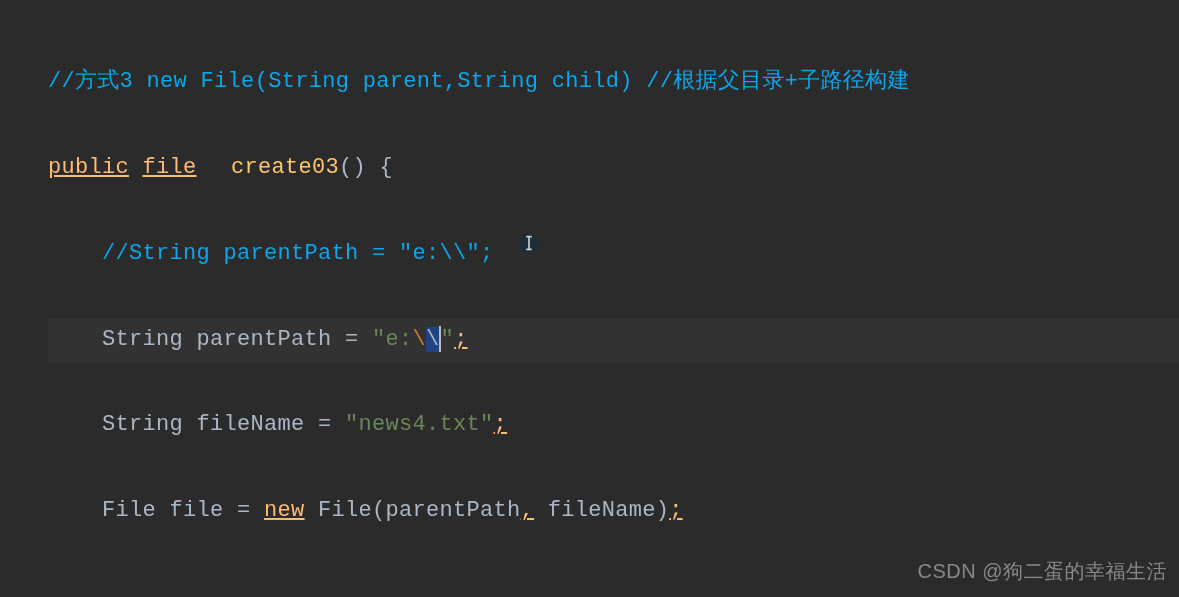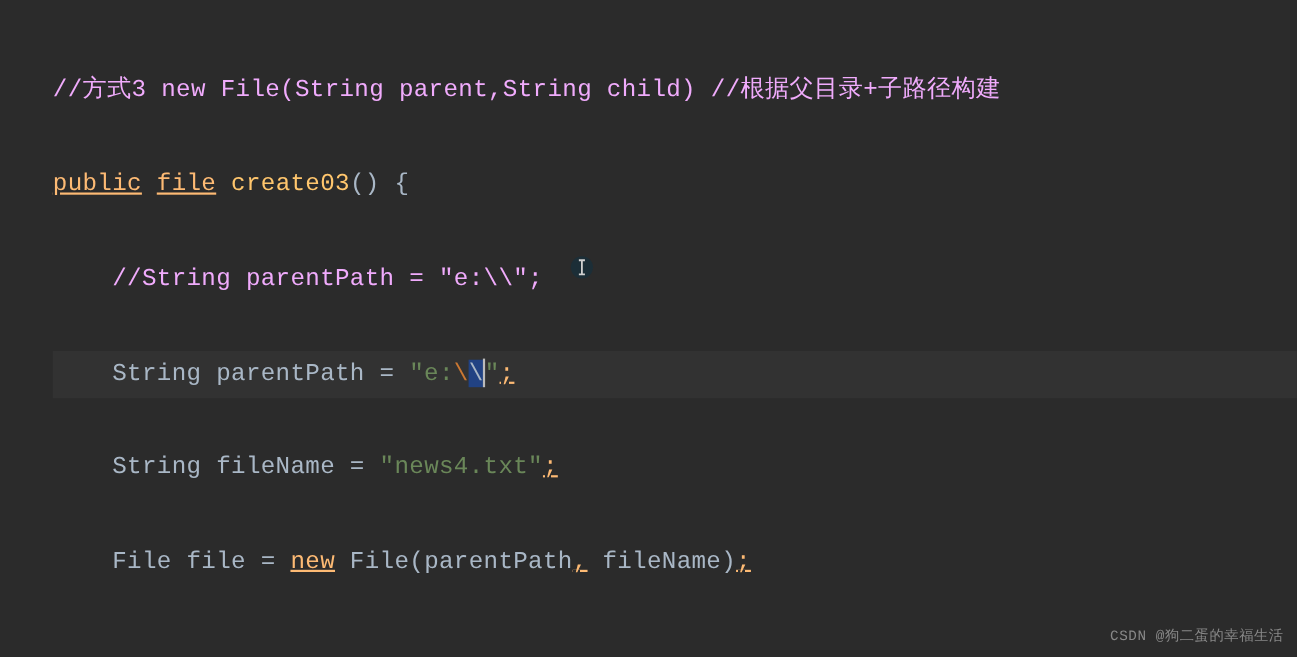--- a/index.html
+++ b/index.html
@@ -26,24 +26,24 @@
     .line {
       display: block;
       height: 43px;
     }
     .line-highlight {
       background-color: #323232;
       display: block;
       width: 100%;
       height: 43px;
     }
-    .comment { color: #f0abfc; }
+    .comment { color: #0ea5e9; }
     .annotation { color: #bbb529; }
     .keyword { color: #fdba74; text-decoration: underline; }
-    .method-decl { color: #ffc66d; }
+    .method-decl { color: #ffc66d; margin-left: 21px; }
     .plain { color: #a9b7c6; }
     .string { color: #6a8759; }
     .escape { color: #cc7832; }
     .selection {
       background-color: #214283;
       color: #a9b7c6;
     }
     .caret {
       display: inline-block;
       width: 2px;
@@ -58,22 +58,22 @@
       top: 232px;
       width: 22px;
       height: 22px;
       pointer-events: none;
     }
     .watermark {
       position: absolute;
       right: 12px;
       bottom: 6px;
       color: #888888;
-      font-size: 13px;
-      font-family: Liberation Mono, monospace;
+      font-size: 20px;
+      font-family: Liberation Sans, sans-serif;
       letter-spacing: 0.5px;
     }
   </style>
 </head>
 <body>
 
 <div class="editor">
 <span class="line"><span class="comment">//方式3 new File(String parent,String child) //根据父目录+子路径构建</span></span>
 <span class="line"><span class="keyword">public</span> <span class="keyword">file</span> <span class="method-decl">create03</span><span class="plain">() {</span></span>
 <span class="line">    <span class="comment">//String parentPath = "e:\\";</span></span>

